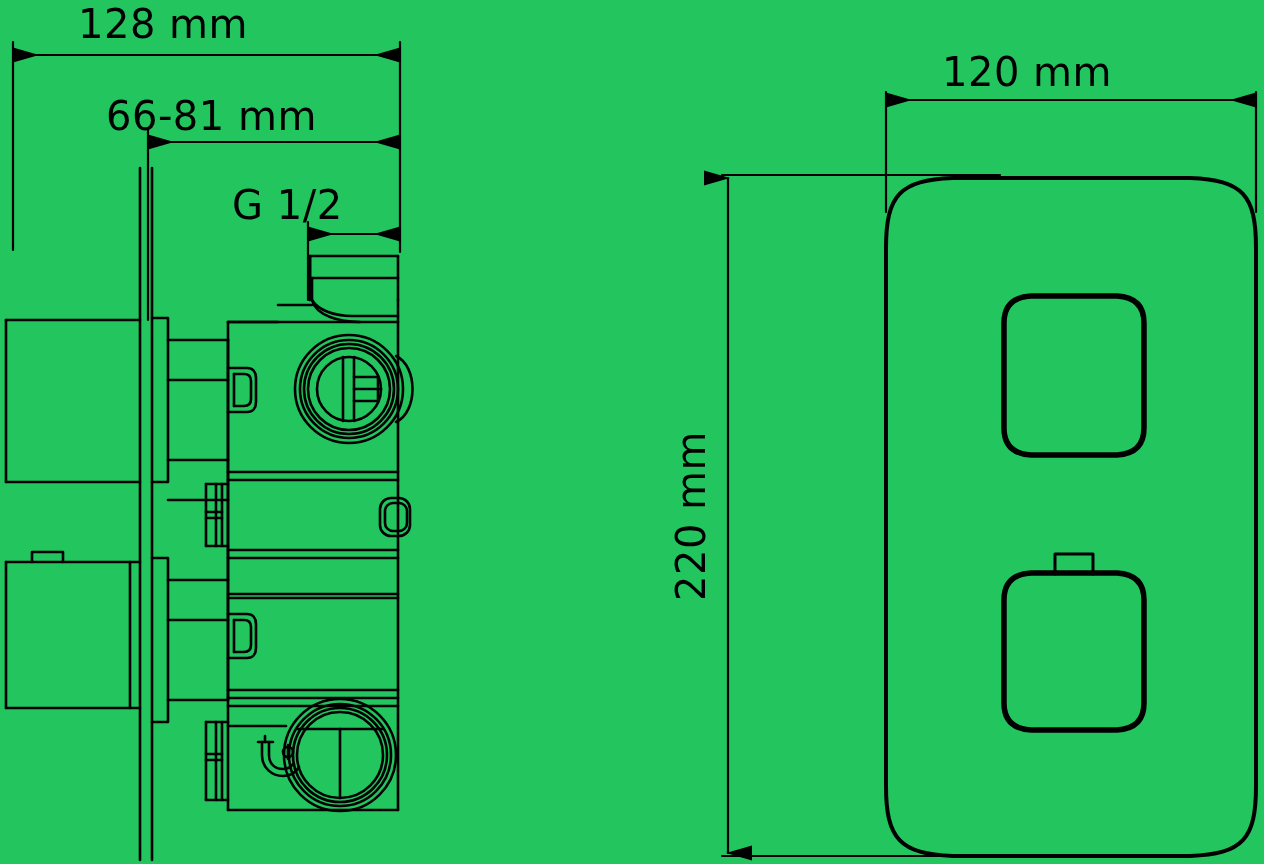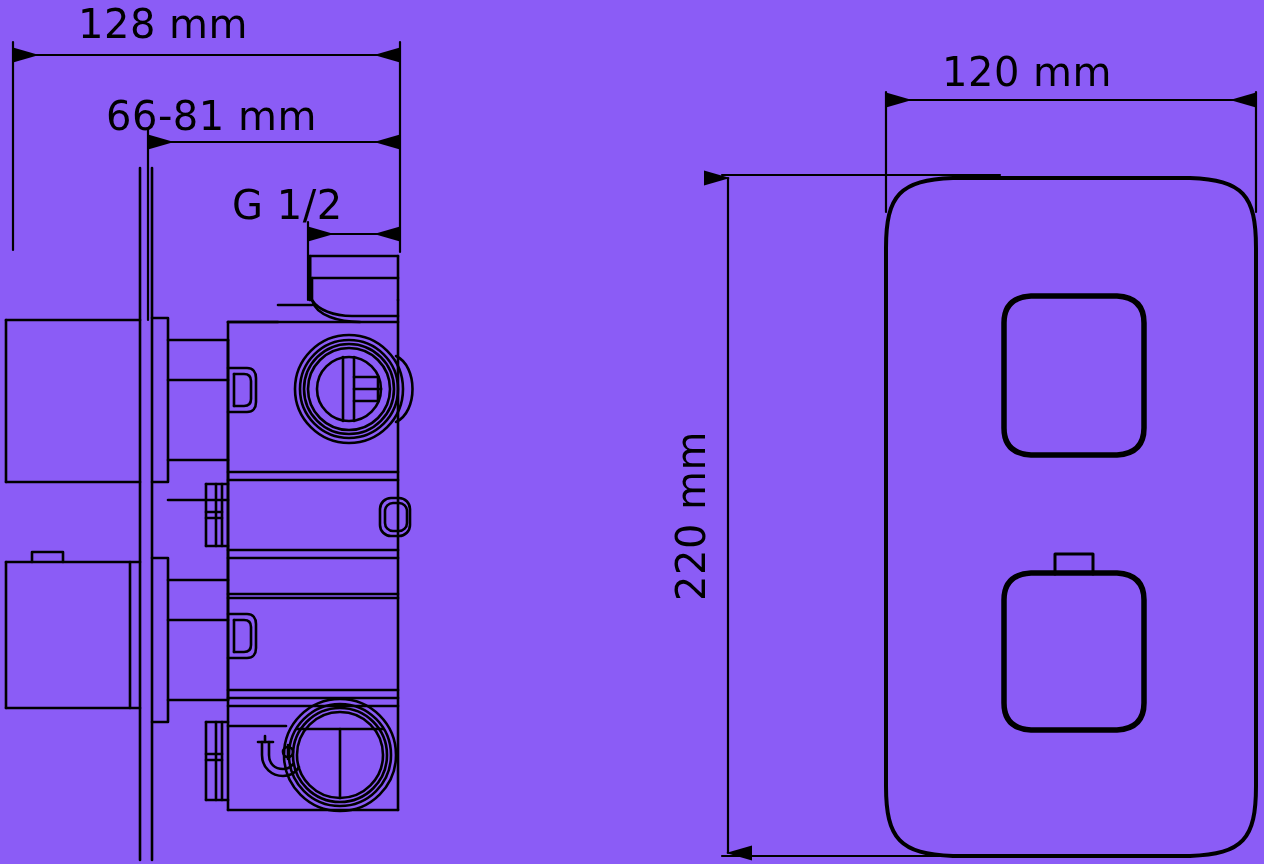--- a/index.html
+++ b/index.html
@@ -10,21 +10,21 @@
   body {
     width: 1264px;
     height: 864px;
     font-family: "DejaVu Sans", sans-serif;
     overflow: hidden;
   }
   #sheet {
     position: relative;
     width: 1264px;
     height: 864px;
-    background: #8b5cf6;
+    background: #22c55e;
   }
   #sheet svg {
     position: absolute;
     left: 0;
     top: 0;
   }
   .dim-text {
     font-family: "DejaVu Sans", sans-serif;
     font-size: 40px;
     fill: #000000;

